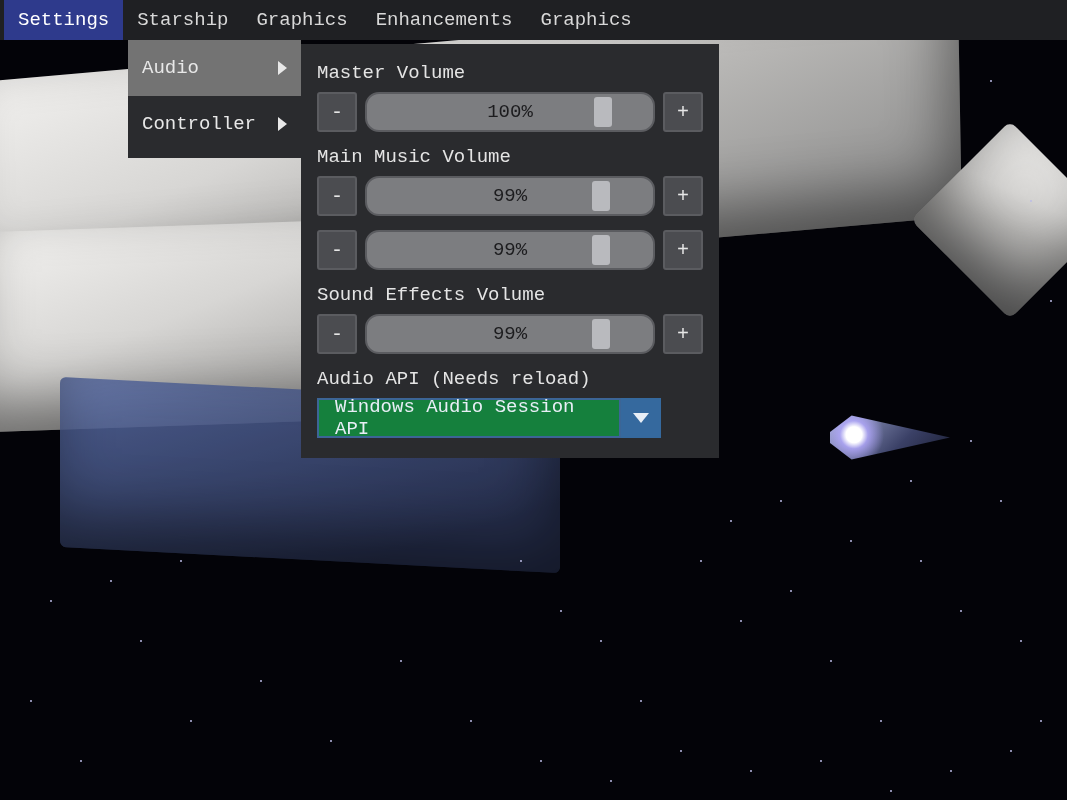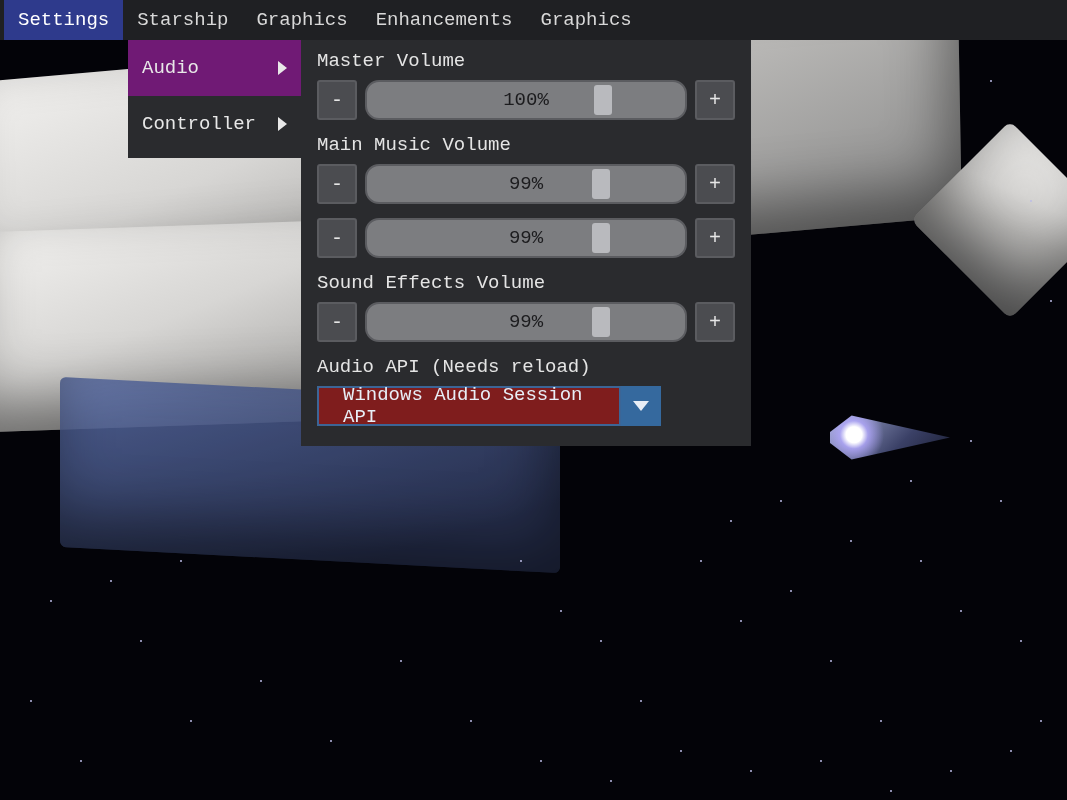--- a/index.html
+++ b/index.html
@@ -77,34 +77,34 @@
     padding-bottom: 6px;
   }
   .submenu-item {
     display: flex;
     align-items: center;
     justify-content: space-between;
     height: 56px;
     padding: 0 14px;
     cursor: pointer;
   }
-  .submenu-item.selected { background: #701a75; }
+  .submenu-item.selected { background: #737373; }
   .tri-right {
     width: 0; height: 0;
     border-top: 7px solid transparent;
     border-bottom: 7px solid transparent;
     border-left: 9px solid #e8e8e8;
   }
 
   
   .panel {
     position: absolute;
     left: 301px;
-    top: 32px;
-    width: 450px;
+    top: 44px;
+    width: 418px;
     background: #2a2b2e;
     padding: 12px 16px 20px 16px;
     z-index: 8;
   }
   .setting-label {
     margin: 6px 0 8px 0;
     color: #e4e4e4;
   }
   .slider-row {
     display: flex;
@@ -150,25 +150,25 @@
   
   .dropdown {
     display: flex;
     width: 344px;
     height: 40px;
     cursor: pointer;
     margin-top: 4px;
   }
   .dropdown-body {
     flex: 1;
-    background: #7f1d1d;
+    background: #15803d;
     border: 2px solid #3c6596;
     display: flex;
     align-items: center;
-    padding: 0 24px;
+    padding: 0 16px;
     color: #e8eef6;
   }
   .dropdown-btn {
     width: 40px;
     background: #35699e;
     display: flex;
     align-items: center;
     justify-content: center;
   }
   .tri-down {

